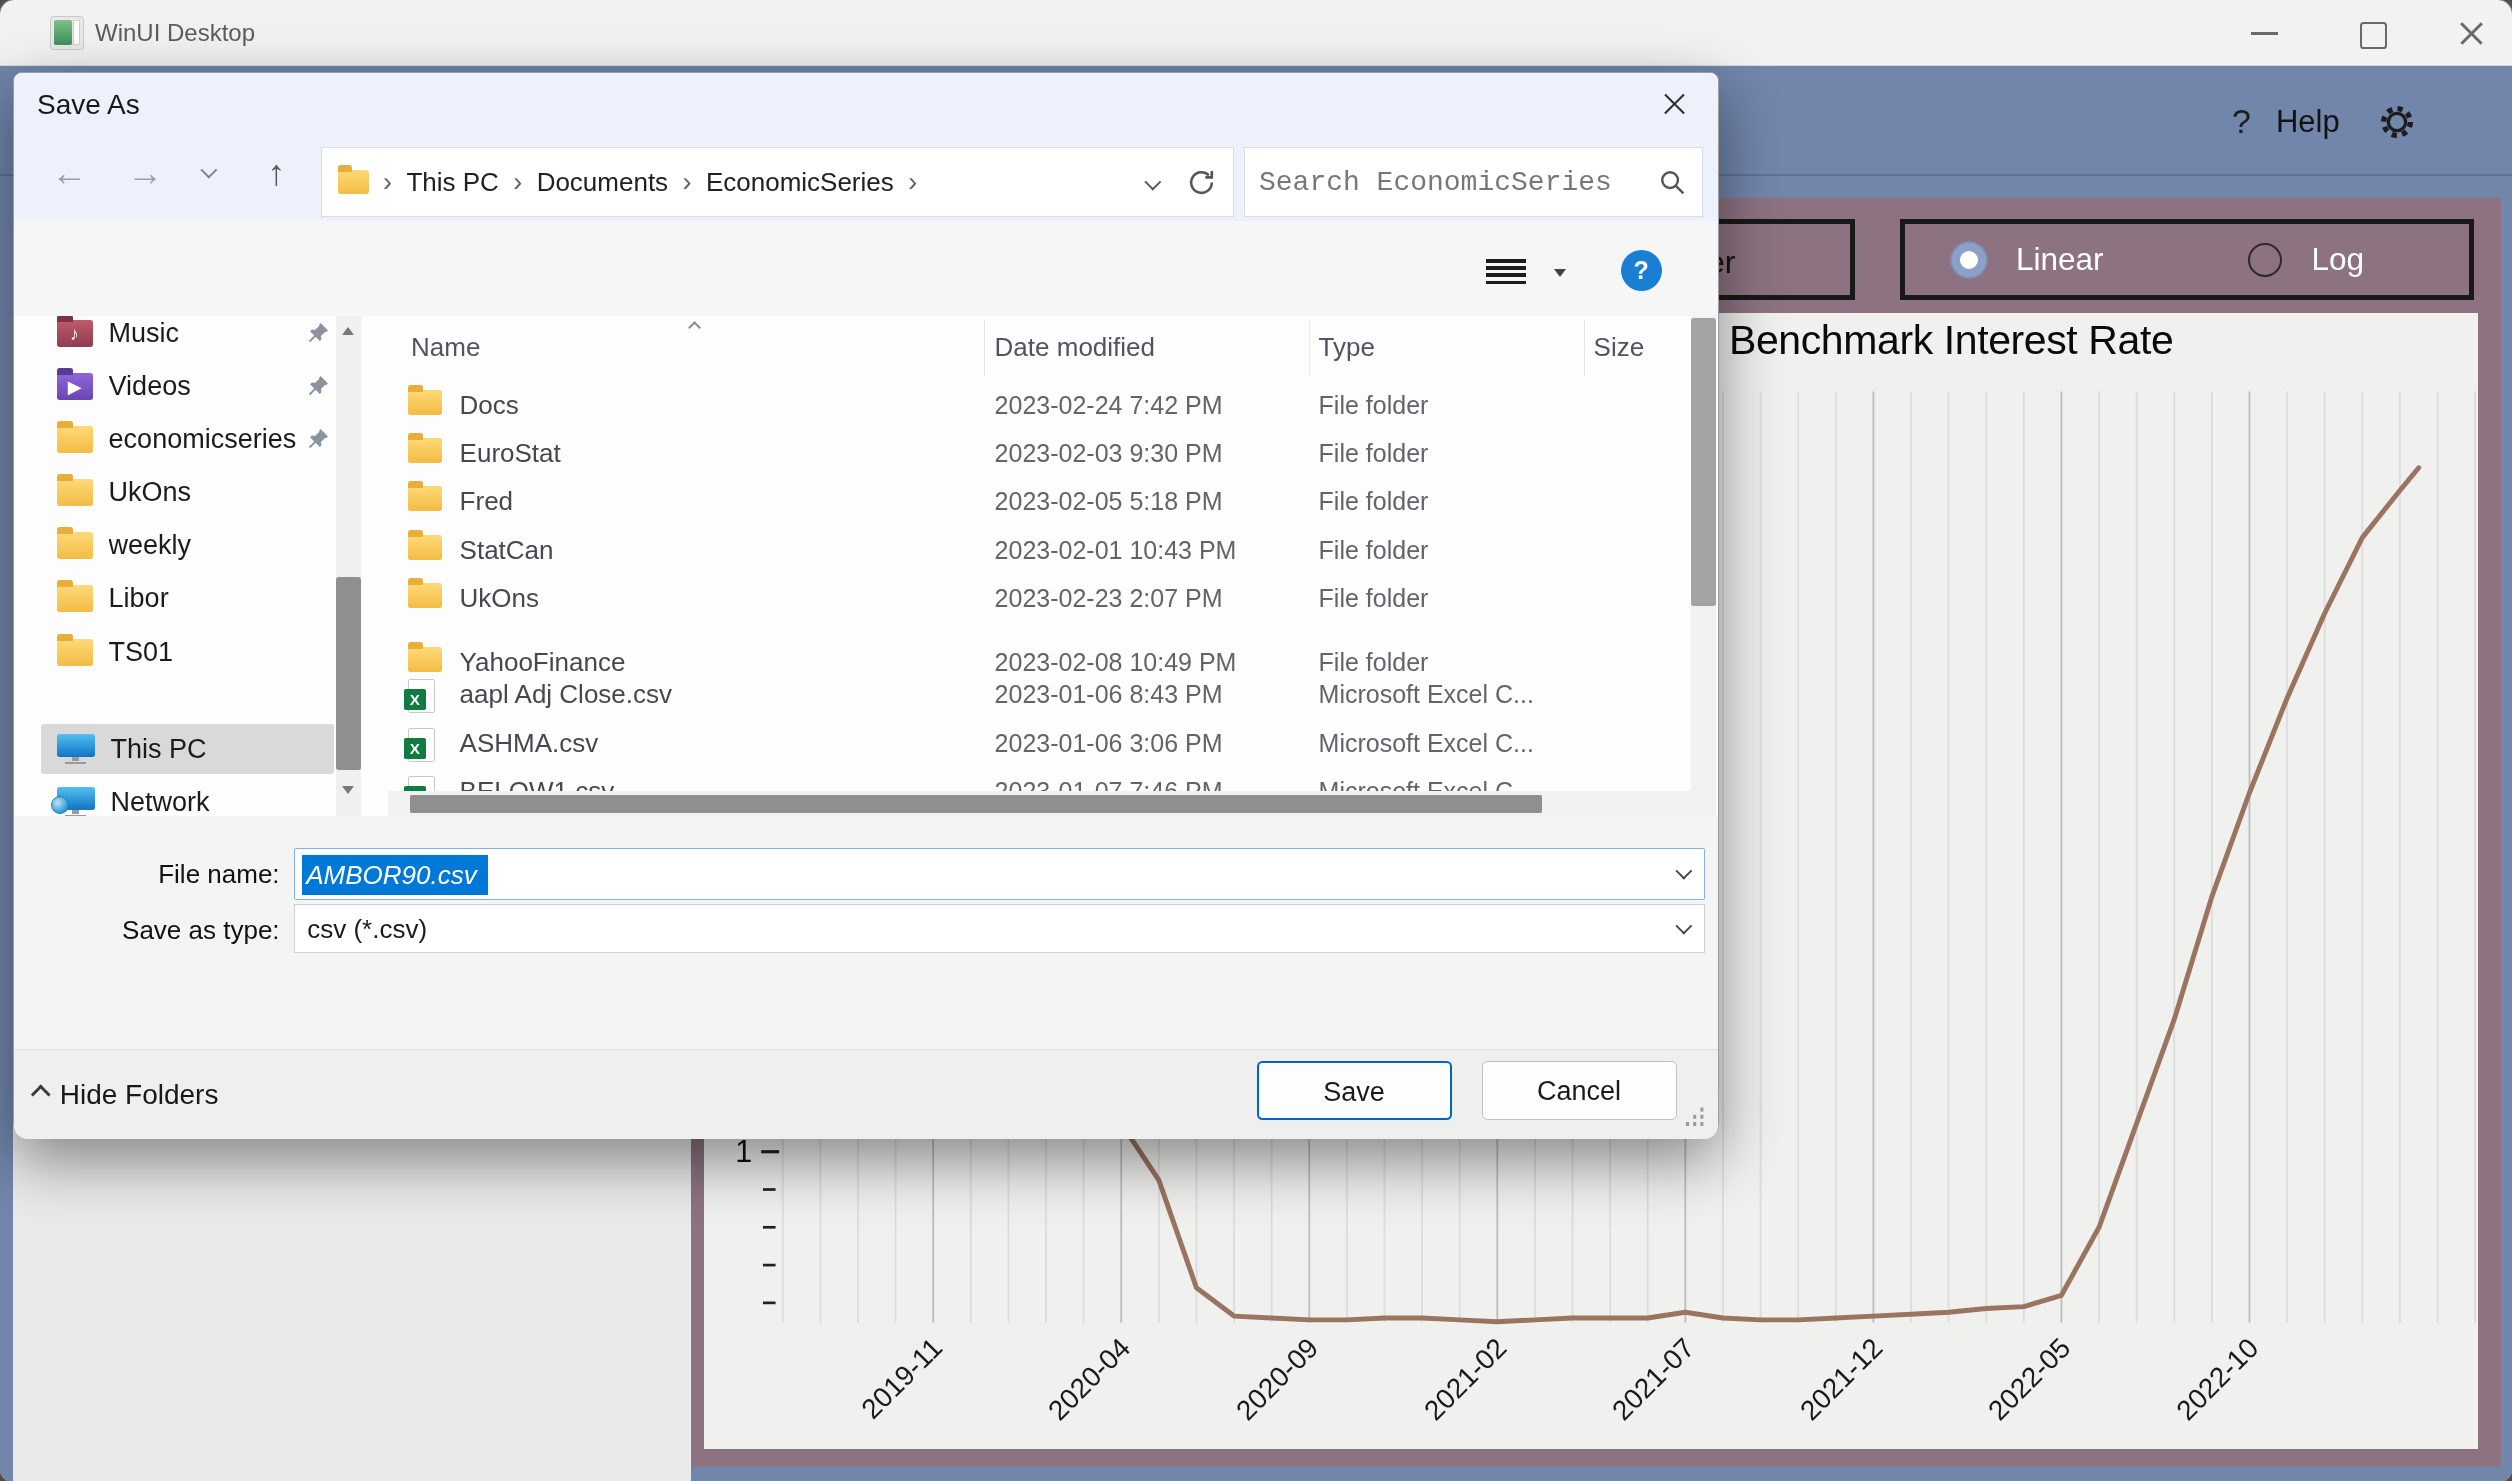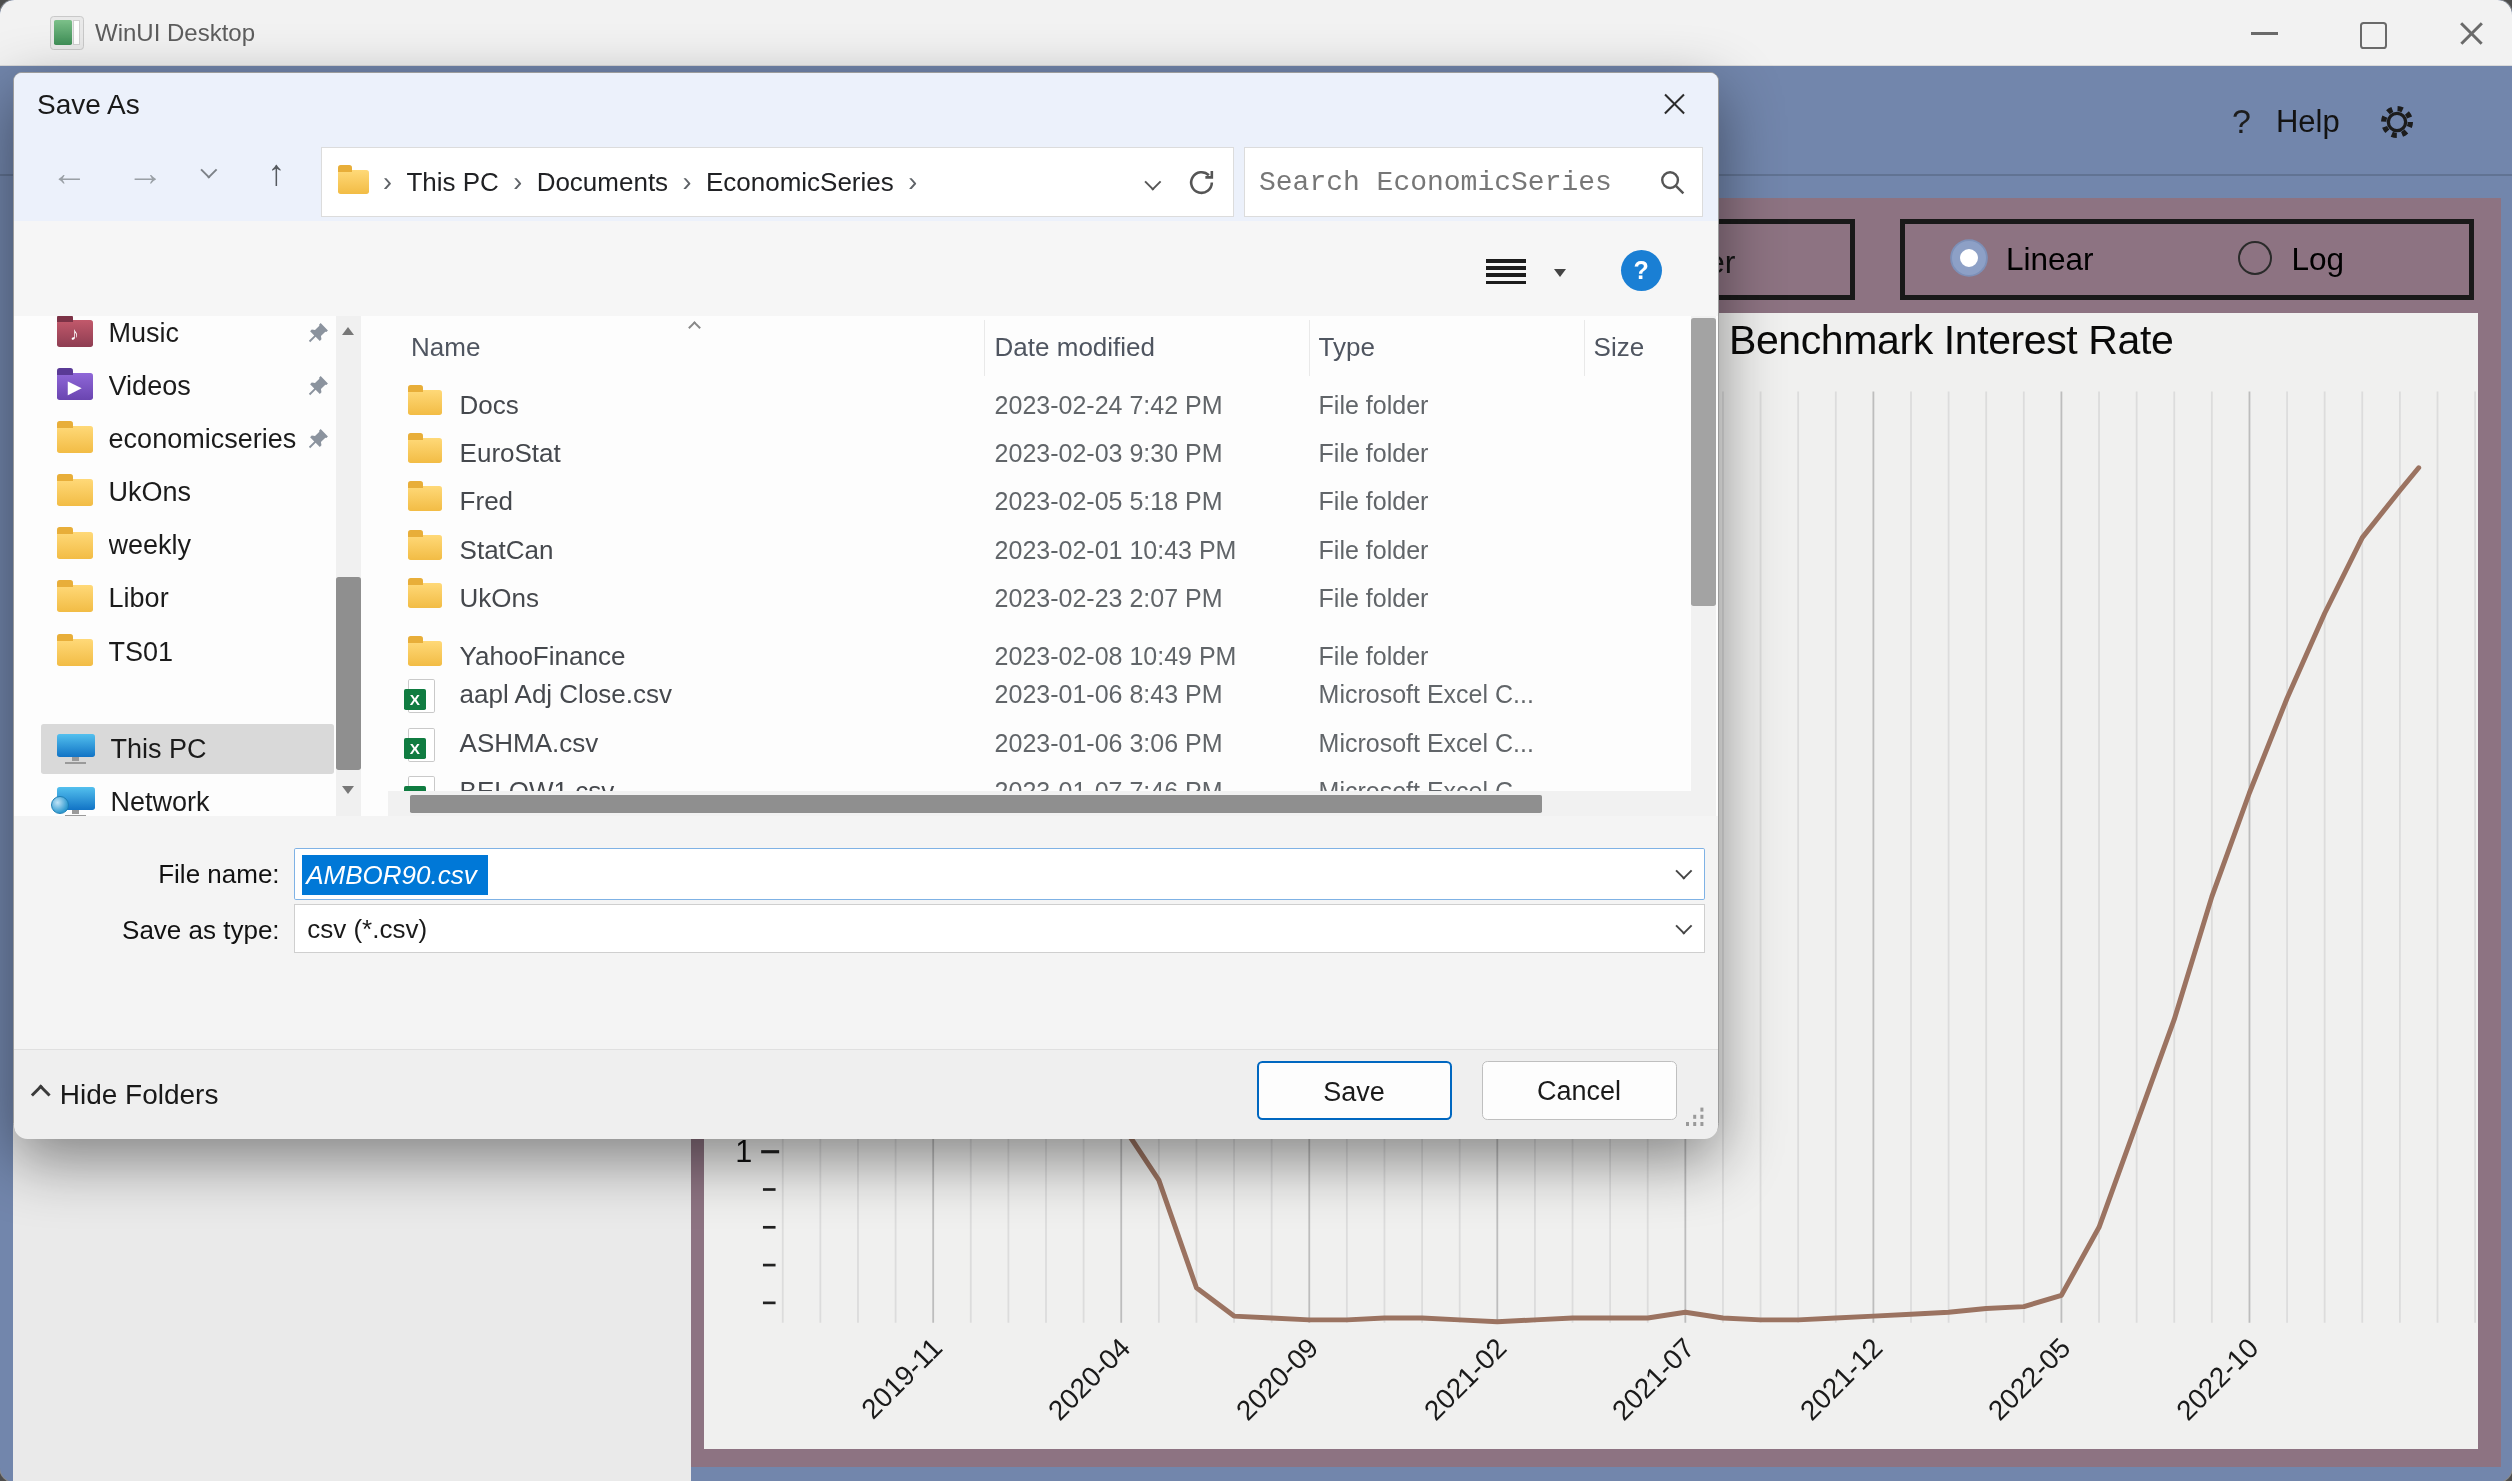--- a/index.html
+++ b/index.html
@@ -24,21 +24,21 @@
   .help-row { position:absolute; left:2232px; top:90px; width:270px; height:63px; z-index:1; display:flex; align-items:center; gap:25px; color:#131313; }
   .q-mark { font-size:34px; color:#1d1d1d; }
   .help-label { font-size:31px; }
   .gear { width:40px; height:40px; margin-left:12.6px; }
   .left-gray { position:absolute; left:12.6px; top:180px; width:678px; height:1302px; background:#eaeaea; z-index:1; }
   .mauve-panel { position:absolute; left:691px; top:198px; width:1810px; height:1269px; background:#8d7382; z-index:1; }
   .chart-surface { position:absolute; left:704px; top:313px; width:1774px; height:1136px; background:#f0f0ef; z-index:1; }
   .partial-btn { position:absolute; left:1524px; top:219px; width:331px; height:81px; border:5.4px solid #191919; z-index:1; color:#141414; font-size:32px; }
   .partial-btn span { position:absolute; left:178px; top:20px; }
   .radio-group { position:absolute; left:1900px; top:219px; width:574px; height:81px; border:5.4px solid #191919; z-index:1; display:flex; align-items:center; padding-left:47px; }
-  .radio-opt { display:flex; align-items:flex-start; gap:20px; font-size:31.5px; color:#000000; cursor:pointer; }
+  .radio-opt { display:flex; align-items:center; gap:30px; font-size:31.5px; color:#ffffff; cursor:pointer; }
   .radio-opt + .radio-opt { margin-left:144px; }
   .rdot { width:34px; height:34px; border-radius:50%; }
   .rdot.sel { background:#fff; border:8px solid #8da0c6; box-shadow:0 0 0 1.8px #7d90b8; }
   .rdot.unsel { border:2.7px solid #2a2a2a; background:transparent; }
   .chart-title { position:absolute; left:1729px; top:317px; z-index:2; font-size:41px; font-weight:400; color:#0a0a0a; letter-spacing:-0.4px; }
   svg.chart { position:absolute; left:0; top:0; z-index:2; pointer-events:none; }
 
   
   .dialog { position:absolute; left:12.6px; top:72px; width:1706px; height:1066px; background:#f6f6f6; border:0.9px solid #9c9c9c; border-radius:9px 9px 14.4px 14.4px; box-shadow:0 21.6px 63px rgba(0,0,0,.45); z-index:10; }
   .dlg-top { position:absolute; left:0; top:0; width:100%; height:148px; background:#ecf1fb; border-radius:8px 8px 0 0; }
@@ -366,21 +366,21 @@
             <span class="nm">StatCan</span>
             <span class="dt">2023-02-01 10:43 PM</span>
             <span class="tp">File folder</span>
           </div>
           <div class="file-row" style="top: 193px;">
             <div class="folder ic" style="width: 34px; height: 25px;"></div>
             <span class="nm">UkOns</span>
             <span class="dt">2023-02-23 2:07 PM</span>
             <span class="tp">File folder</span>
           </div>
-          <div class="file-row" style="top: 251px;">
+          <div class="file-row" style="top: 257px;">
             <div class="folder ic" style="width: 34px; height: 25px;"></div>
             <span class="nm">YahooFinance</span>
             <span class="dt">2023-02-08 10:49 PM</span>
             <span class="tp">File folder</span>
           </div>
           <div class="file-row" style="top: 289px;">
             <div class="csvfile ic"></div>
             <span class="nm">aapl Adj Close.csv</span>
             <span class="dt">2023-01-06 8:43 PM</span>
             <span class="tp">Microsoft Excel C...</span>

